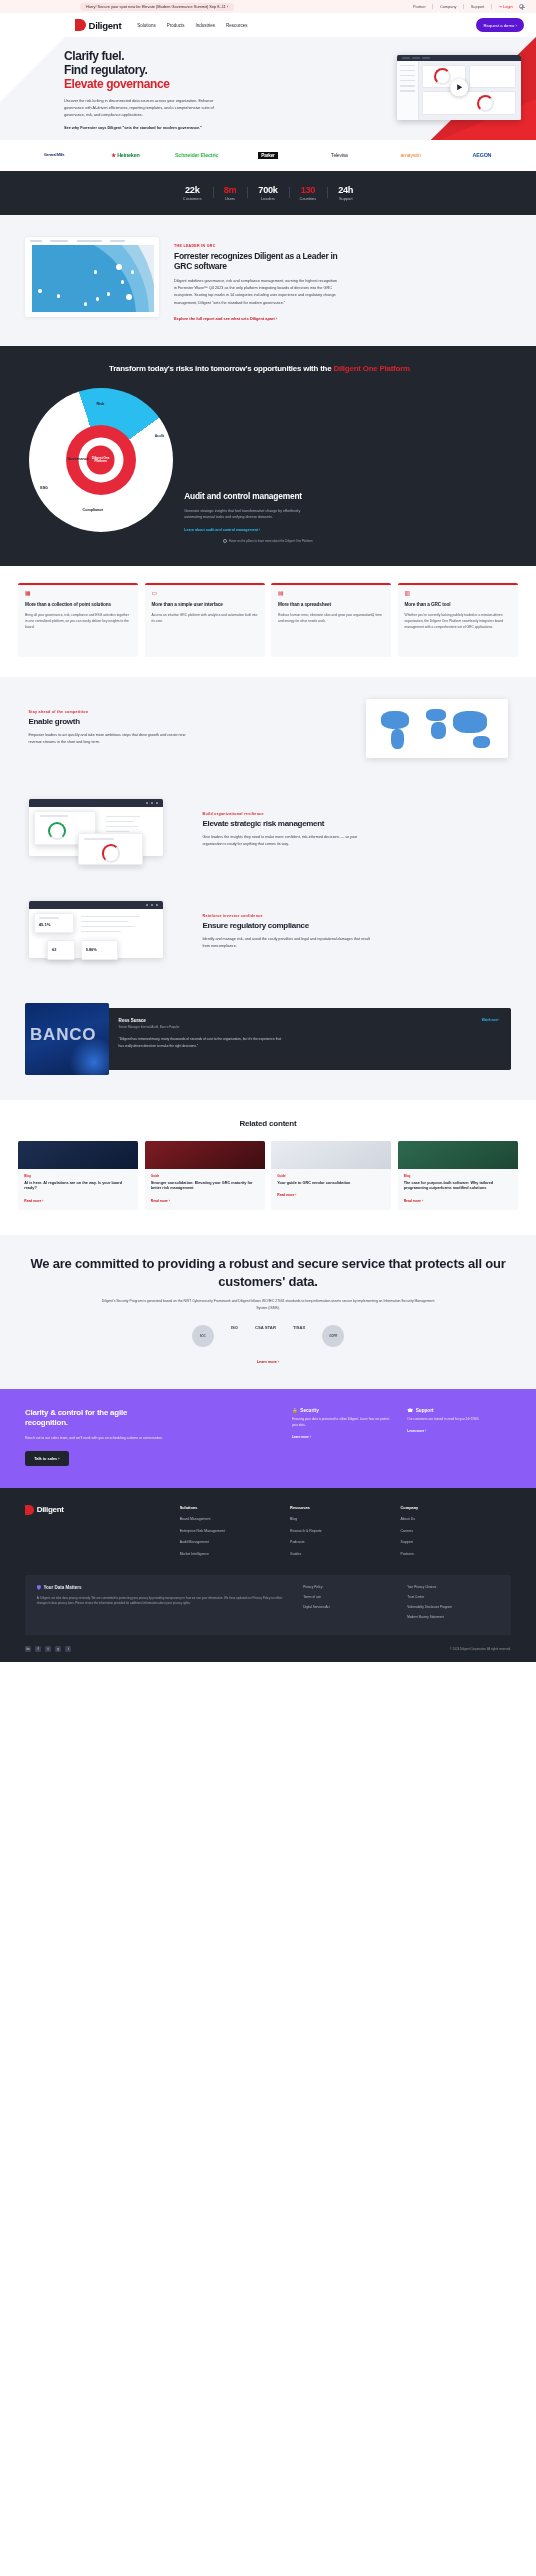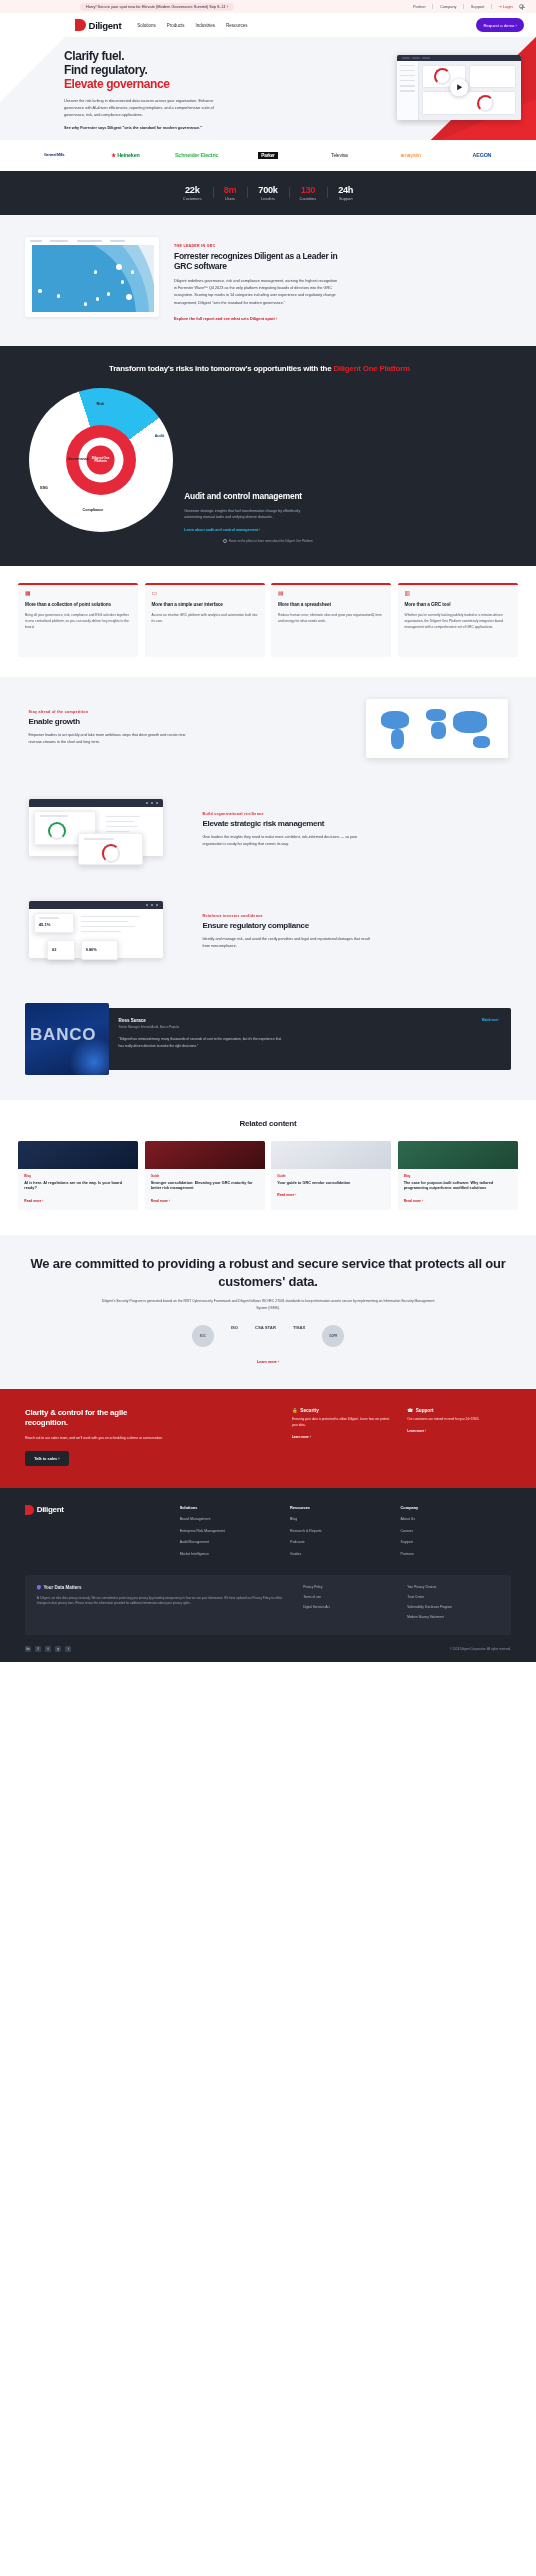--- a/index.html
+++ b/index.html
@@ -344,21 +344,21 @@
   .sec-badges { display:flex; justify-content:center; gap: 17px; margin-top: 13.4px; }
   .badge { text-align:center; }
   .badge-circ {
     width: 22px; height:22px; border-radius:50%; background:#cfd3db; margin: 0 auto;
     display:flex; align-items:center; justify-content:center; font-size:2.8px; color:#4a5060; font-weight:bold;
   }
   .badge-flat { font-size:4.2px; font-weight:bold; color:#3b4150; }
   .sec-link { font-size:3.7px; font-weight:bold; color:#c8161d; margin-top:13.4px; display:inline-block;}
 
   
-  .cta { background:#b91c1c; padding: 18.4px 25px 22px; display:flex; gap:15px; }
+  .cta { background:#8b5cf6; padding: 18.4px 25px 22px; display:flex; gap:15px; }
   .cta-left { flex: 1.15; }
   .cta-h2 { color:#fff; font-size:7.9px; font-weight:bold; line-height:1.3; letter-spacing:-0.2px;}
   .cta-p { color:#ffe5e6; font-size:3.4px; line-height:1.9; margin-top:6.7px; max-width:159px;}
   .cta-btn {
     display:inline-block; margin-top:9.2px; background:#20242d; color:#fff; font-size:3.9px;
     font-weight:bold; padding:5px 9.2px; border-radius:2.5px;
   }
   .cta-right { flex: 1; display:flex; gap: 11.7px; }
   .cta-col { flex:1; }
   .cta-col h4 { color:#fff; font-size:4.7px; font-weight:bold; display:flex; align-items:center; gap:2.5px;}

